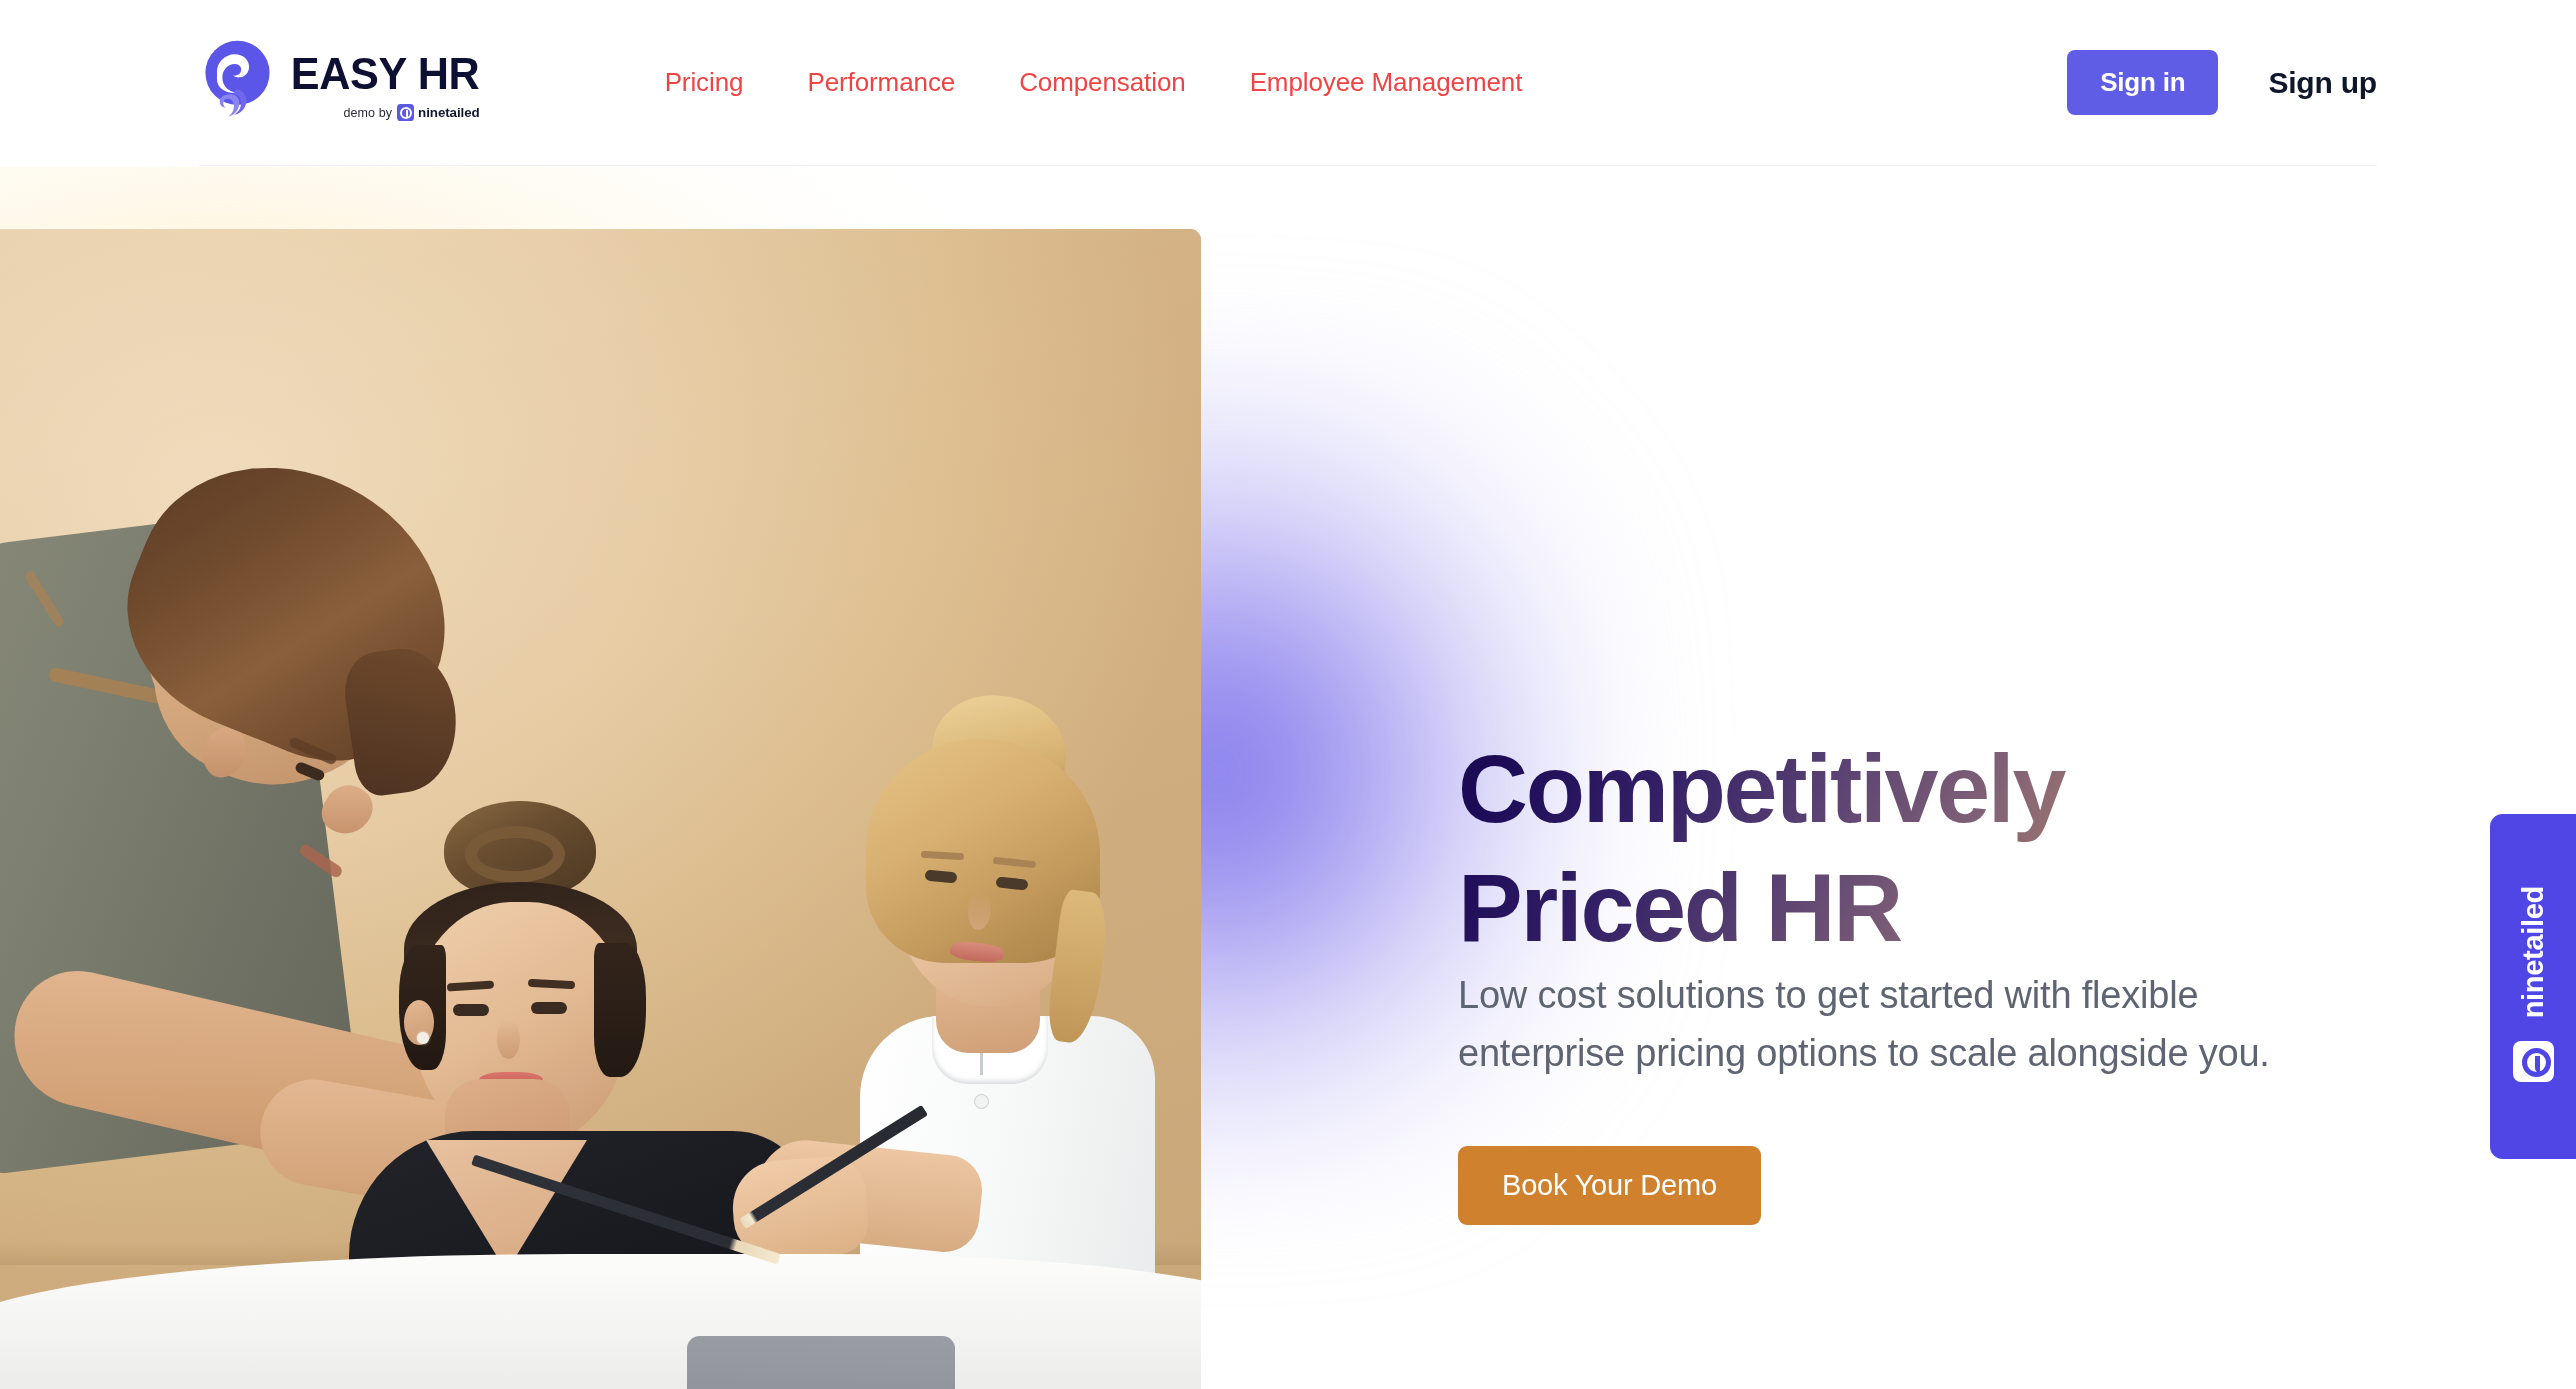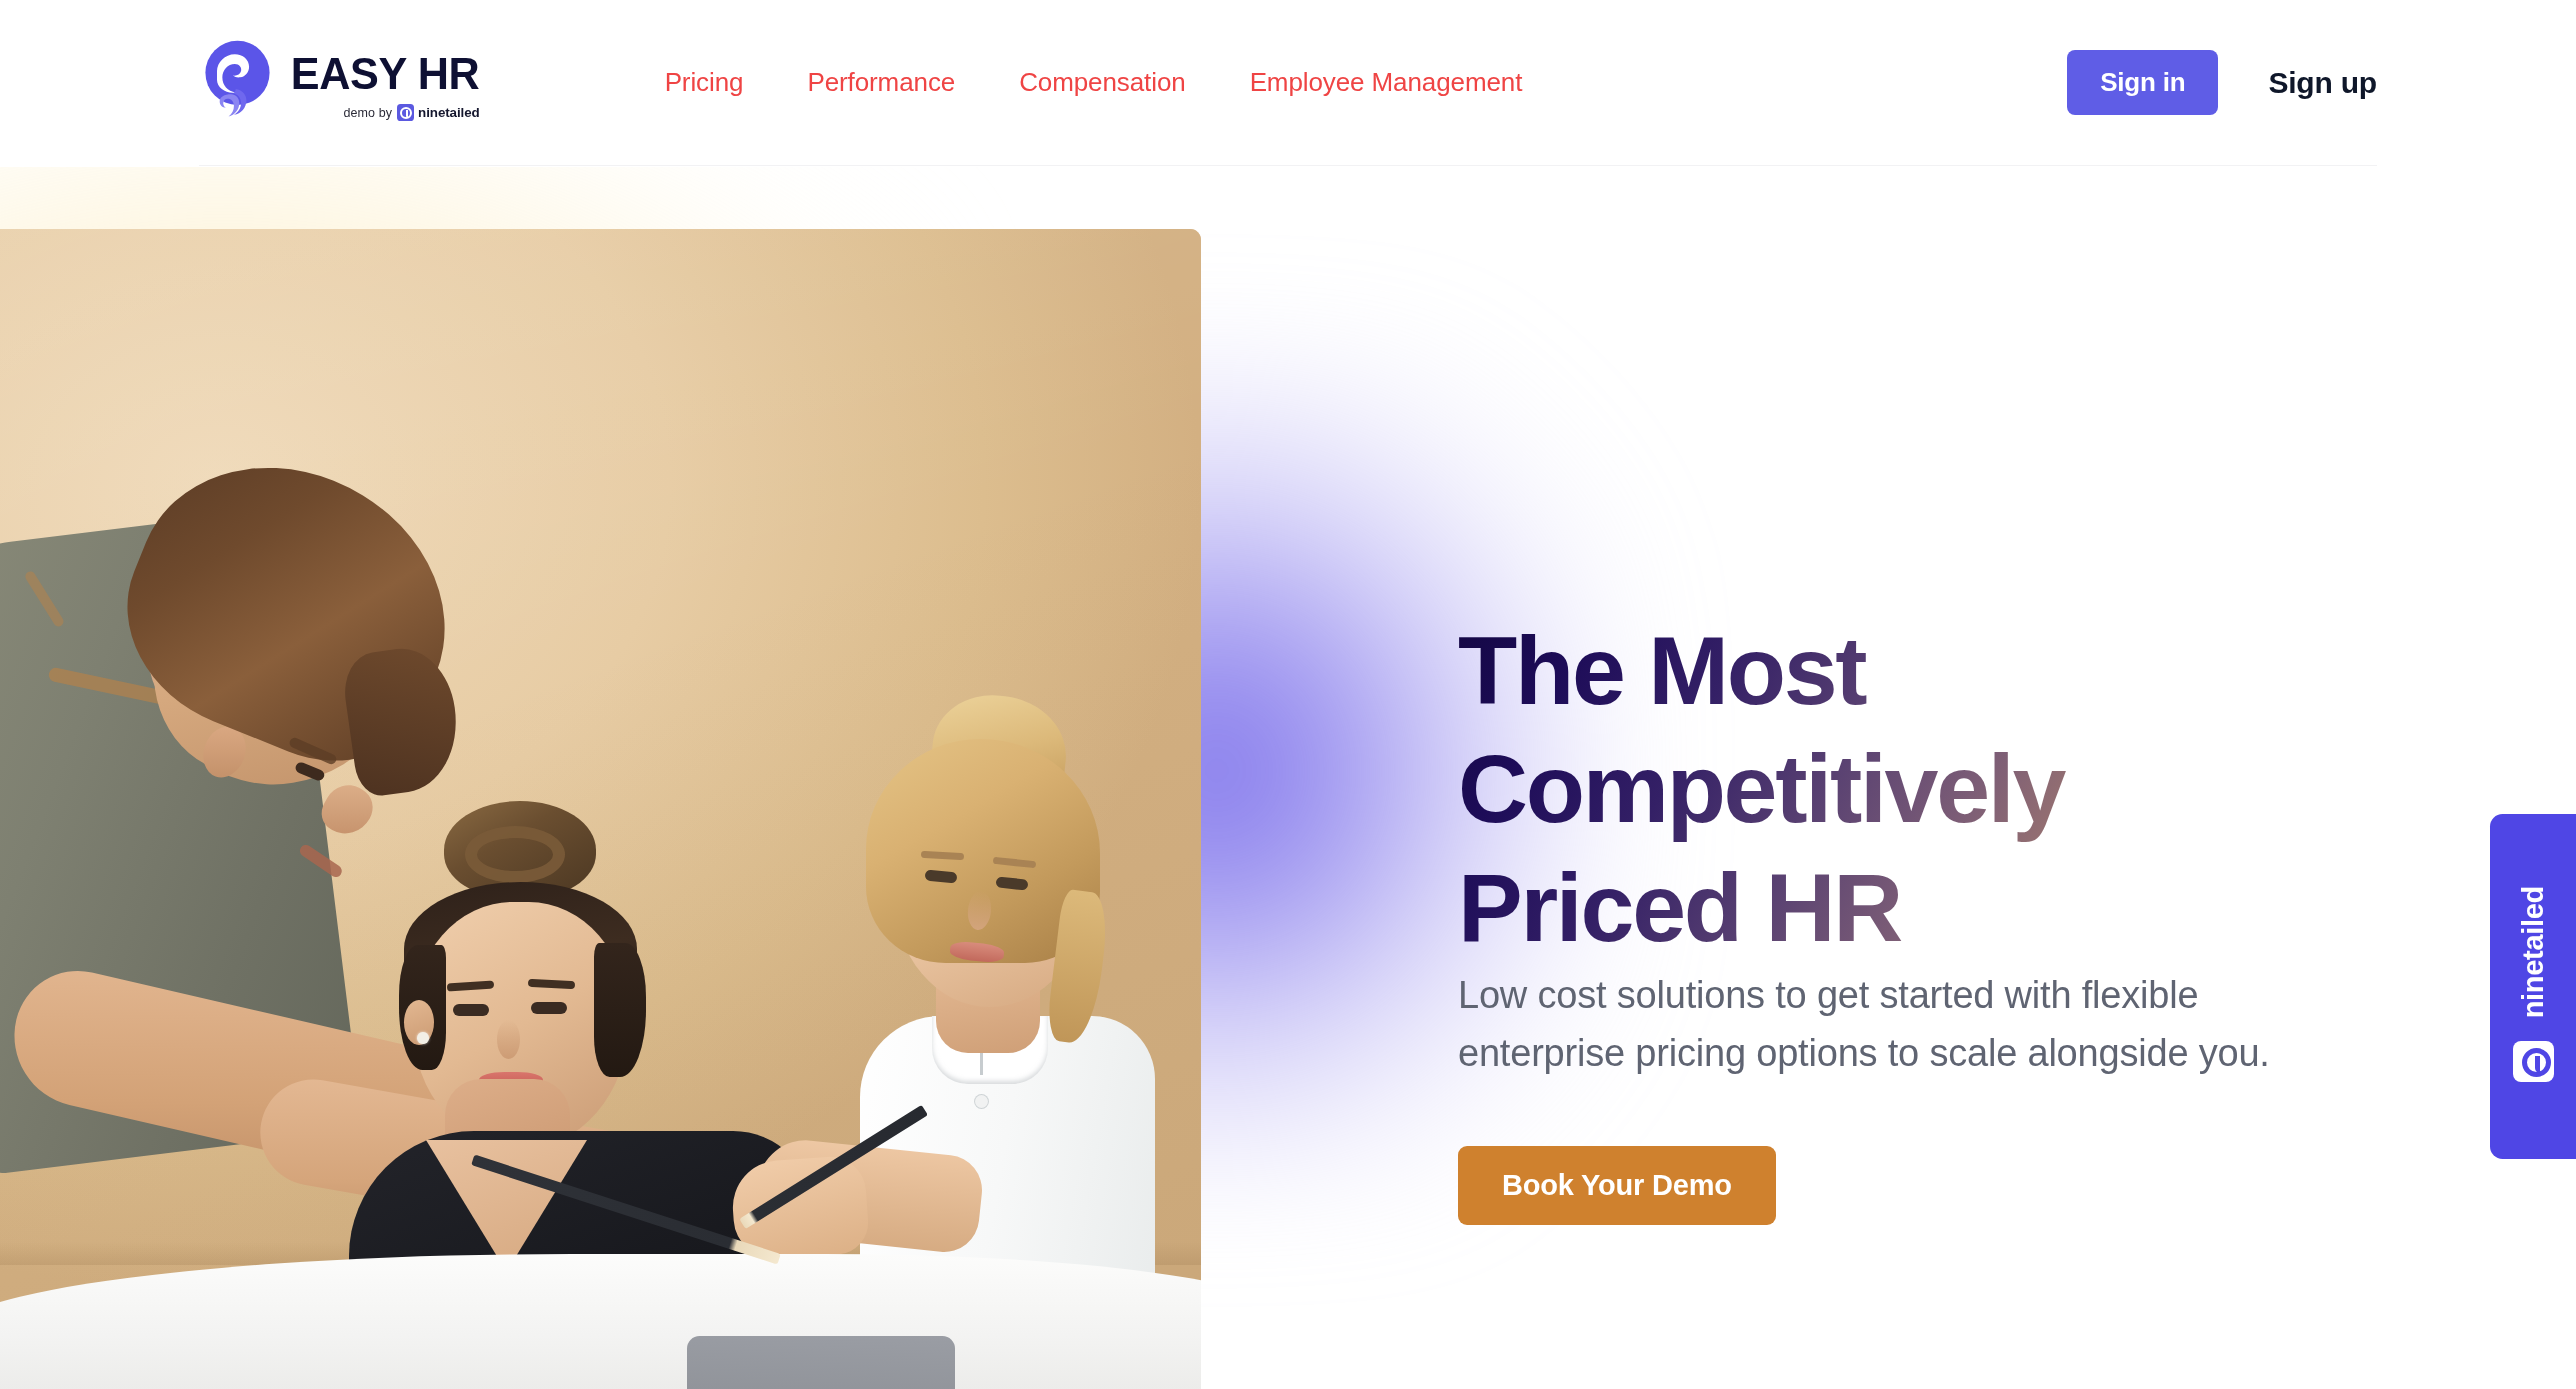--- a/index.html
+++ b/index.html
@@ -627,21 +627,21 @@
     line-height: 1.52;
     color: #5f6472;
     letter-spacing: -0.2px;
     max-width: 903px;
   }
   .cta-row { margin-top: 64px; }
   .btn-demo {
     background: #cf812e;
     color: #ffffff;
     font-size: 29px;
-    font-weight: 700;
+    font-weight: 400;
     border: none;
     border-radius: 9px;
     padding: 23px 44px;
     cursor: pointer;
     letter-spacing: -0.2px;
     font-family: inherit;
     white-space: nowrap;
   }
 
   
@@ -816,21 +816,21 @@
         <div class="pencil2"></div>
         <div class="desk"></div>
 
         <div class="laptop-lid"></div>
 
       </div>
     </figure>
 
     <div class="copy">
       <h1 class="headline">
-        <span>The Most</span><br>
+        <br>
         <span>Competitively</span><br>
         <span>Priced HR</span><br>
       </h1>
 
       <p class="subcopy">Low cost solutions to get started with flexible enterprise pricing options to scale alongside you.</p>
 
       <div class="cta-row">
         <button class="btn-demo">Book Your Demo</button>
       </div>
     </div>

